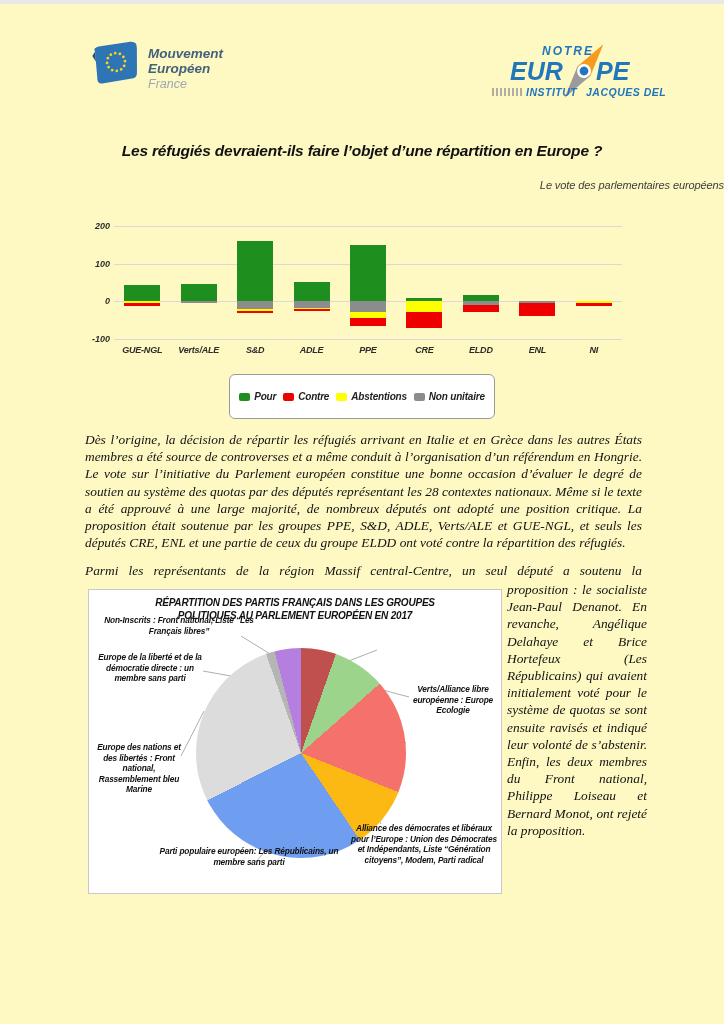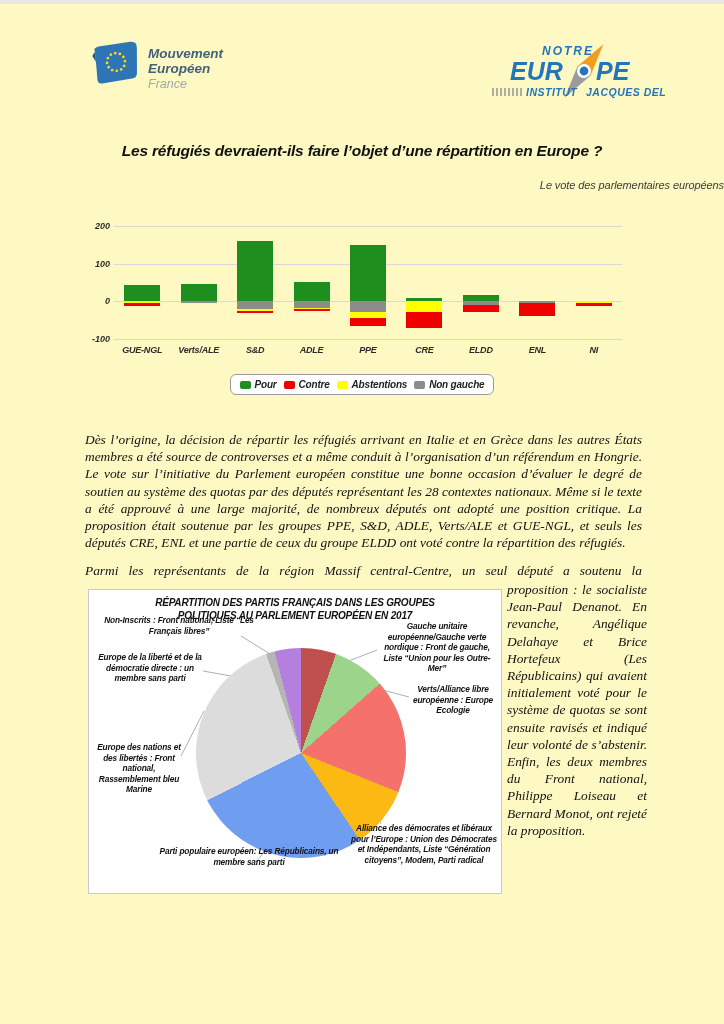--- a/index.html
+++ b/index.html
@@ -14,21 +14,21 @@
   .doc-subtitle{position:absolute;left:0;right:0;top:175px;text-align:right;
                 font-size:11px;color:#3c3c3c;letter-spacing:-0.1px;}
   
   .barchart{position:absolute;left:90px;top:214px;width:535px;height:140px;}
   .grid{position:absolute;height:1px;background:#d9d9d9;}
   .ytick{position:absolute;width:20px;text-align:right;font-size:9px;font-weight:700;color:#2b2b2b;}
   .barseg{position:absolute;}
   .catlabel{position:absolute;text-align:center;font-size:9px;font-weight:700;color:#2b2b2b;letter-spacing:-0.2px;}
   .legend-wrap{position:absolute;left:0;right:0;top:370px;display:flex;justify-content:center;}
   .legend{display:flex;align-items:center;gap:7px;border:1px solid #9b9b9b;border-radius:6px;
-          padding:4px 9px;background:#fff;}
+          padding:16px 9px;background:#fff;}
   .legend-item{display:flex;align-items:center;gap:4px;font-size:10px;font-weight:700;color:#222;letter-spacing:-0.2px;}
   .legend-swatch{width:11px;height:8px;border-radius:2px;display:inline-block;}
   
   .para1{position:absolute;left:85px;top:427px;width:557px;
          font-family:"Liberation Serif",serif;font-size:13.4px;line-height:17.2px;
          text-align:justify;color:#111;}
   .para2-intro{position:absolute;left:85px;top:558px;width:557px;
          font-family:"Liberation Serif",serif;font-size:13.4px;line-height:17px;
          text-align:justify;text-align-last:justify;color:#111;}
   .para2-col{position:absolute;left:507px;top:577px;width:140px;
@@ -156,21 +156,21 @@
         <span class="legend-item">
           <span class="legend-swatch" style="background: rgb(238, 0, 0);"></span>
           <span>Contre</span>
         </span>
         <span class="legend-item">
           <span class="legend-swatch" style="background: rgb(255, 255, 0);"></span>
           <span>Abstentions</span>
         </span>
         <span class="legend-item">
           <span class="legend-swatch" style="background: rgb(140, 140, 140);"></span>
-          <span>Non gauche</span>
+          <span>Non unitaire</span>
         </span>
       </div>
   </div>
 
   <div class="para1">Dès l’origine, la décision de répartir les réfugiés arrivant en Italie et en Grèce dans les autres États membres a été source de controverses et a même conduit à l’organisation d’un référendum en Hongrie. Le vote sur l’initiative du Parlement européen constitue une bonne occasion d’évaluer le degré de soutien au système des quotas par des députés représentant les 28 contextes nationaux. Même si le texte a été approuvé à une large majorité, de nombreux députés ont adopté une position critique. La proposition était soutenue par les groupes PPE, S&amp;D, ADLE, Verts/ALE et GUE-NGL, et seuls les députés CRE, ENL et une partie de ceux du groupe ELDD ont voté contre la répartition des réfugiés.</div>
   <div class="para2-intro">Parmi les représentants de la région Massif central-Centre, un seul député a soutenu la</div>
   <div class="para2-col">proposition : le socialiste Jean-Paul Denanot. En revanche, Angélique Delahaye et Brice Hortefeux (Les Républicains) qui avaient initialement voté pour le système de quotas se sont ensuite ravisés et indiqué leur volonté de s’abstenir. Enfin, les deux membres du Front national, Philippe Loiseau et Bernard Monot, ont rejeté la proposition.</div>
 
   <div class="pie-box">
     <div class="pie-title">RÉPARTITION DES PARTIS FRANÇAIS DANS LES GROUPES POLITIQUES AU PARLEMENT EUROPÉEN EN 2017</div>
@@ -182,20 +182,19 @@
         <polyline points="320,107 264,92"></polyline>
         <polyline points="297,175 317,152"></polyline>
         <polyline points="292,234 283,216"></polyline>
         <polyline points="167,272 184,251"></polyline>
         <polyline points="92,166 115,121"></polyline>
       </g>
     </svg>
     <div class="pie-circle" id="pie" style="background: conic-gradient(rgb(192, 80, 77) 0deg, rgb(192, 80, 77) 19.46deg, rgb(156, 212, 139) 19.46deg, rgb(156, 212, 139) 48.65deg, rgb(244, 113, 108) 48.65deg, rgb(244, 113, 108) 111.89deg, rgb(253, 185, 19) 111.89deg, rgb(253, 185, 19) 145.95deg, rgb(111, 158, 240) 145.95deg, rgb(111, 158, 240) 243.24deg, rgb(220, 220, 220) 243.24deg, rgb(220, 220, 220) 340.54deg, rgb(181, 181, 181) 340.54deg, rgb(181, 181, 181) 345.41deg, rgb(181, 127, 223) 345.41deg, rgb(181, 127, 223) 360deg);"></div>
     <div class="pie-label" style="left:15px;top:25px;width:150px;">Non-Inscrits : Front national, Liste “Les Français libres”</div>
     <div class="pie-label" style="left:4px;top:62px;width:114px;">Europe de la liberté et de la démocratie directe : un membre sans parti</div>
-    <div class="pie-label" style="left:290px;top:31px;width:116px;">Gauche unitaire européenne/Gauche verte nordique : Front de gauche, Liste “Union pour les Outre-Mer”</div>
     <div class="pie-label" style="left:320px;top:94px;width:88px;">Verts/Alliance libre européenne : Europe Ecologie</div>
     <div class="pie-label" style="left:262px;top:233px;width:146px;">Alliance des démocrates et libéraux pour l’Europe : Union des Démocrates et Indépendants, Liste “Génération citoyens”, Modem, Parti radical</div>
     <div class="pie-label" style="left:60px;top:256px;width:200px;">Parti populaire européen: Les Républicains, un membre sans parti</div>
     <div class="pie-label" style="left:2px;top:152px;width:96px;">Europe des nations et des libertés : Front national, Rassemblement bleu Marine</div>
   </div>
 
 </div>
 
 </body></html>

